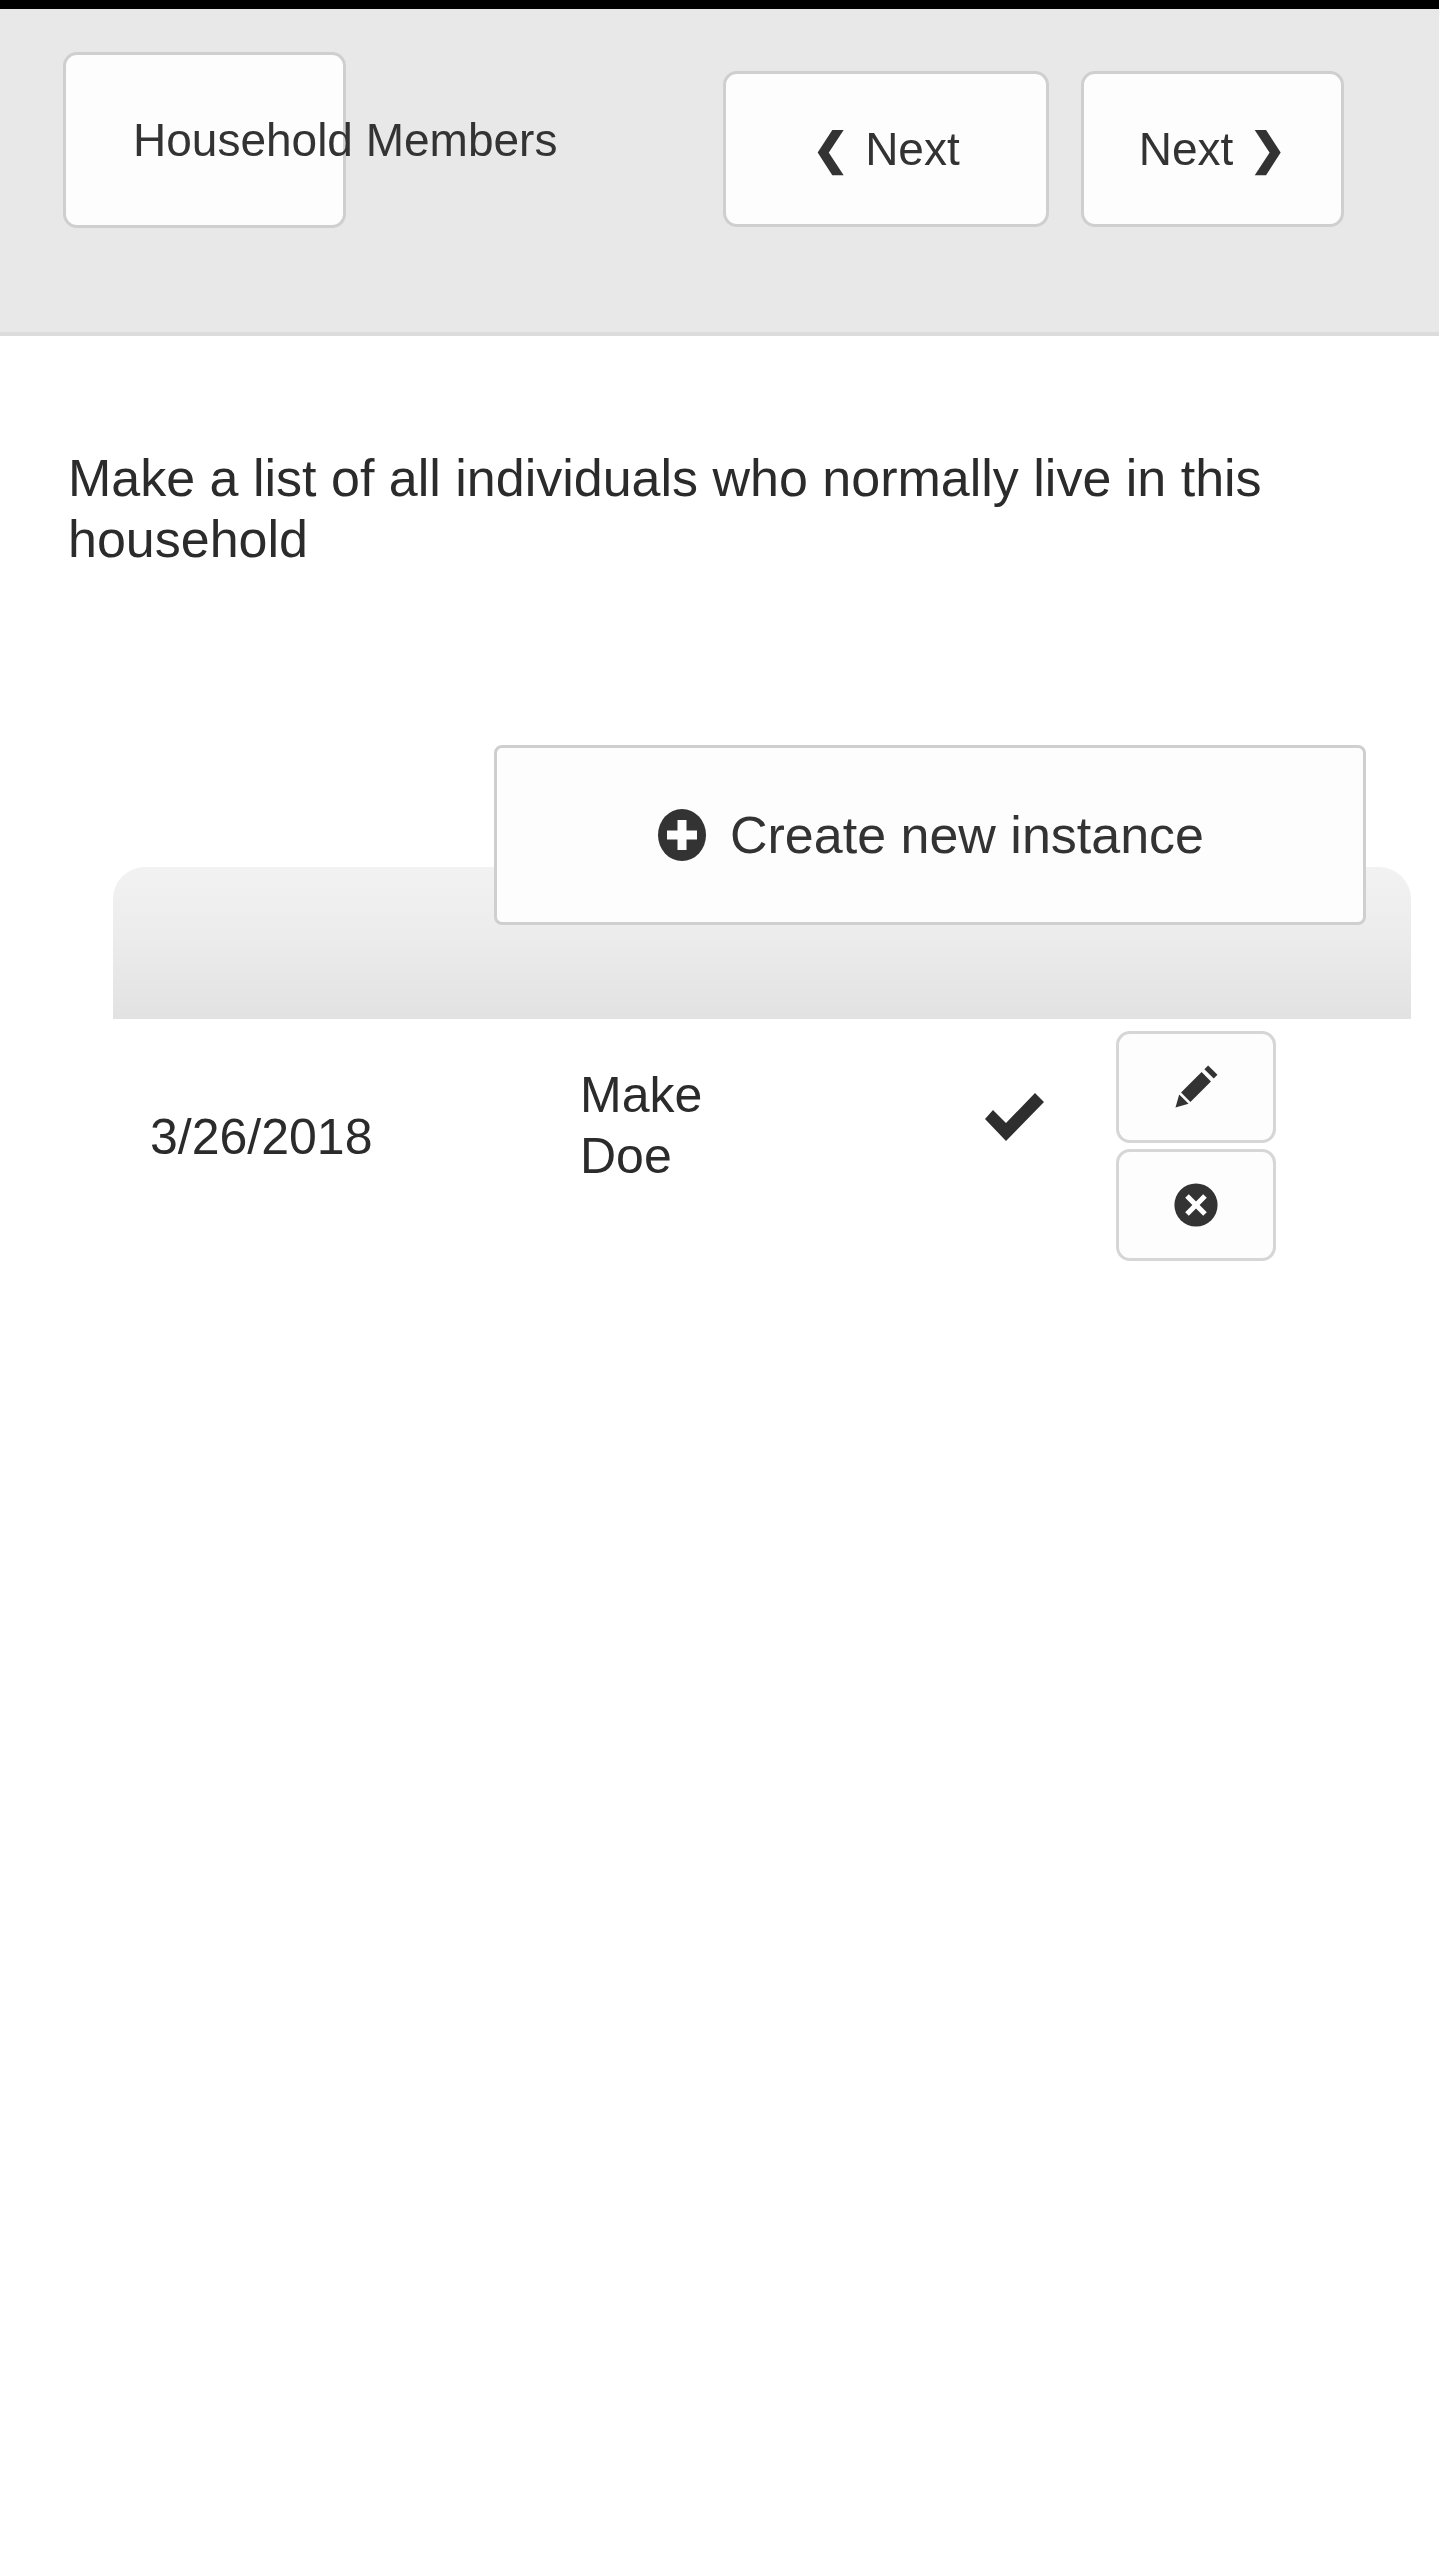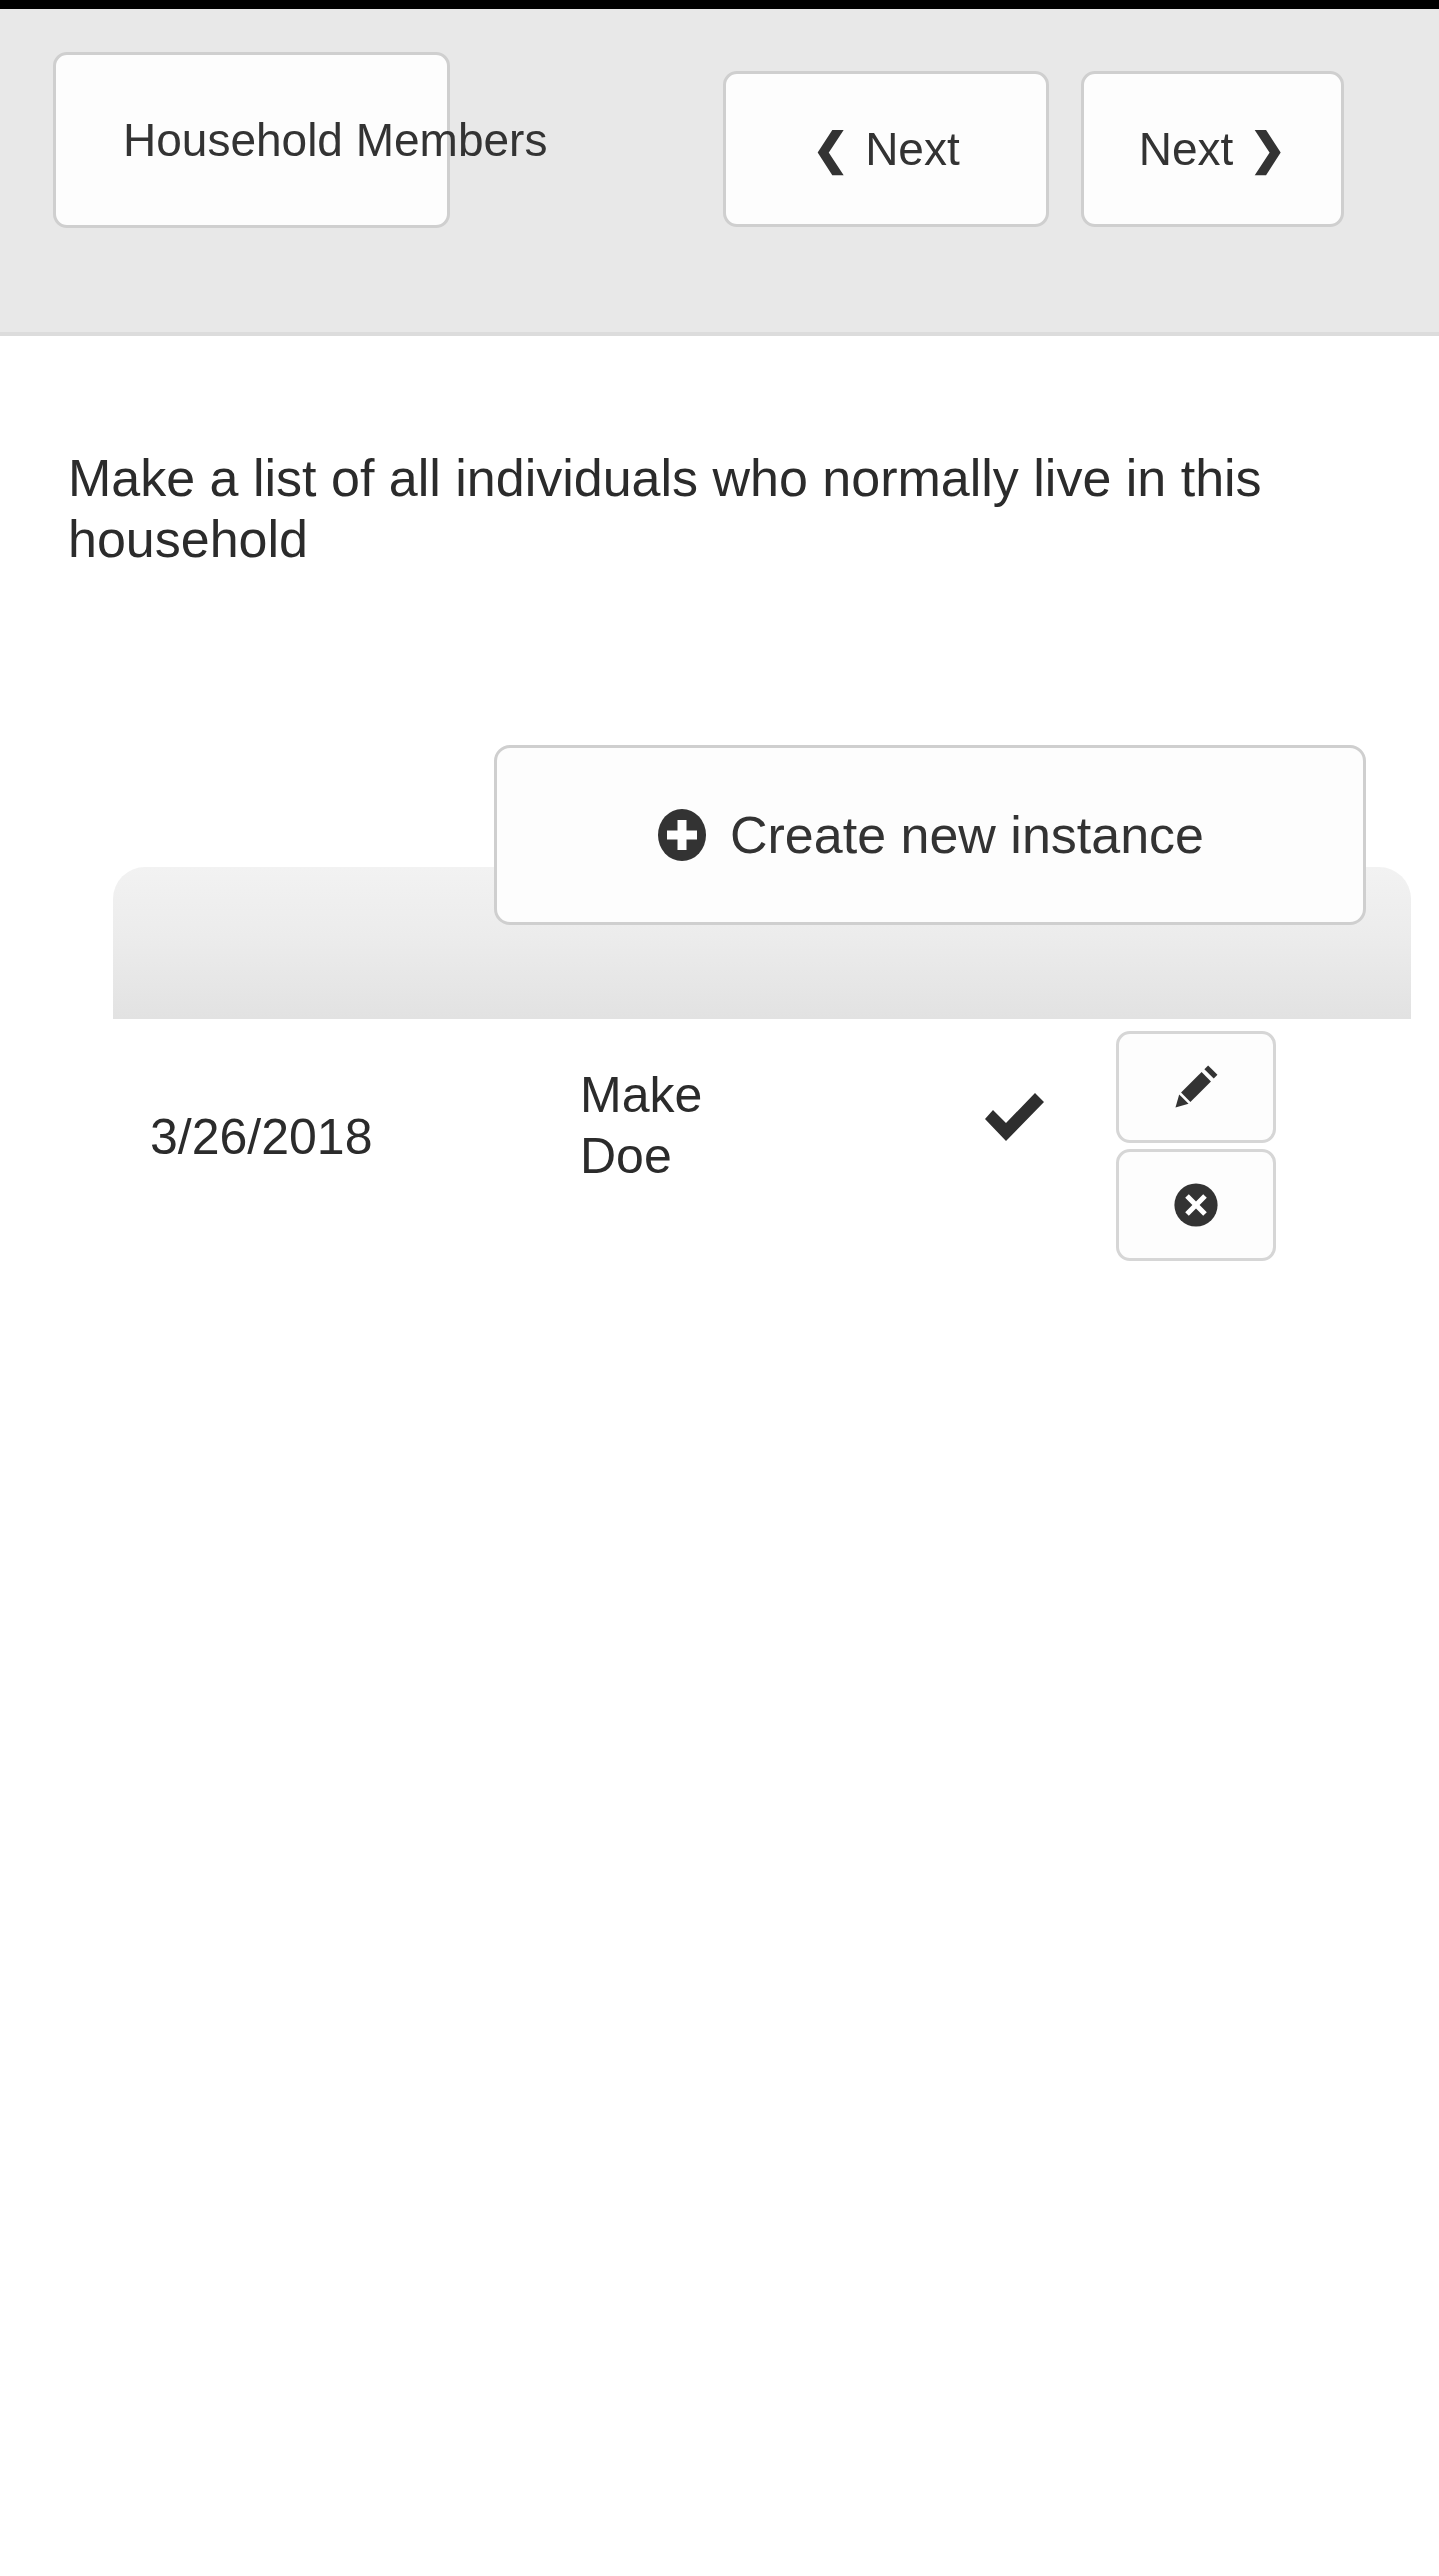--- a/index.html
+++ b/index.html
@@ -47,23 +47,23 @@
     align-items: center;
     justify-content: center;
     color: #333333;
     font-family: "Liberation Sans", sans-serif;
     cursor: pointer;
     padding: 0;
   }
 
   
   .title-chip {
-    left: 53px;
+    left: 63px;
     top: 43px;
-    width: 397px;
+    width: 283px;
     height: 176px;
     z-index: 1;
     overflow: visible;
     justify-content: flex-start;
   }
   .title-chip .title-text {
     position: absolute;
     left: 67px;
     top: 50%;
     transform: translateY(-50%);
@@ -117,21 +117,21 @@
     line-height: 1.18;
     color: #2b2b2b;
     font-weight: 400;
   }
 
   .create-btn {
     left: 494px;
     top: 409px;
     width: 872px;
     height: 180px;
-    border-radius: 16px;
+    border-radius: 8px;
     font-size: 52px;
     z-index: 3;
   }
   .plus-icon {
     width: 52px;
     height: 52px;
     margin-right: 22px;
     flex: 0 0 auto;
     display: inline-block;
   }

